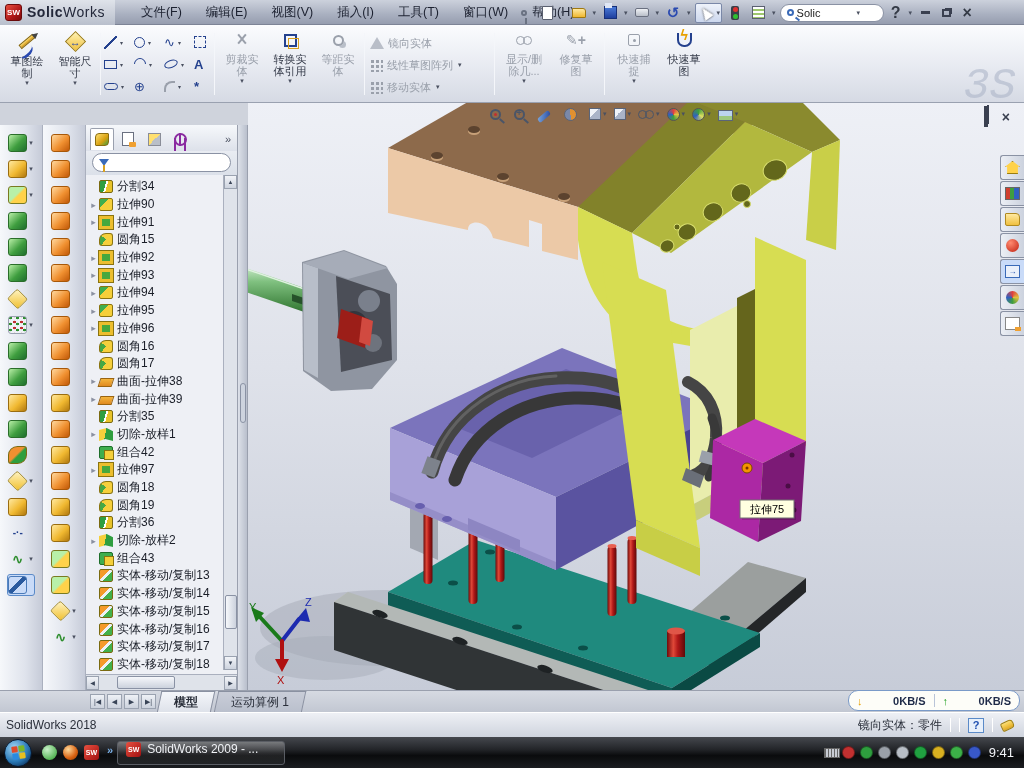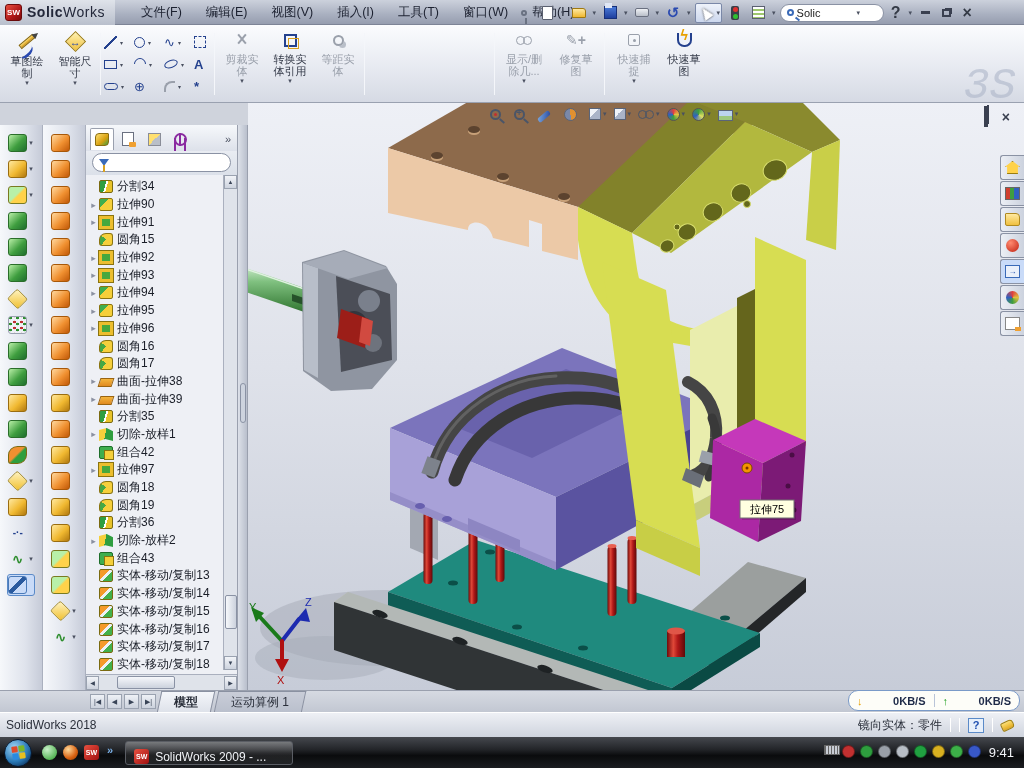--- a/index.html
+++ b/index.html
@@ -195,26 +195,26 @@
 #taskbar{position:absolute;left:0;top:737px;width:1024px;height:31px;background:linear-gradient(#45484e,#232529 40%,#0a0b0d 60%,#1b1d21);display:flex;align-items:center}
 #startorb{width:28px;height:28px;border-radius:50%;margin-left:4px;background:radial-gradient(circle at 35% 30%,#9fd4f4,#2a7ab8 55%,#0a2a50 90%);border:1px solid #0a1a30;display:flex;align-items:center;justify-content:center;position:relative}
 .winflag{width:13px;height:13px;display:grid;grid-template-columns:6px 6px;grid-template-rows:6px 6px;gap:1px;transform:rotate(-8deg)}
 .winflag i{border-radius:1px}
 #quicklaunch{display:flex;align-items:center;gap:6px;margin-left:10px}
 .qlicon{width:15px;height:15px;border-radius:50%}
 .ql-msn{background:radial-gradient(circle at 35% 30%,#c8f0c8,#2a9e2a)}
 .ql-ball{background:radial-gradient(circle at 35% 30%,#ffd898,#d86010 60%,#8a3a00)}
 .ql-sw{border-radius:3px;background:linear-gradient(135deg,#e85040,#a01010);color:#fff;font-size:7px;font-weight:bold;display:flex;align-items:center;justify-content:center}
 #qlchev{color:#7ab0e8;font-size:11px;font-weight:bold;margin:0 4px 6px 2px}
-.taskbtnbar{height:24px;display:flex;align-items:flex-end;gap:6px;padding:0 8px;border:1px solid #5a5d64;border-radius:3px;margin-left:8px;color:#f0f2f6;font-size:12px;white-space:nowrap;overflow:hidden}
+.taskbtnbar{height:24px;display:flex;align-items:flex-start;gap:6px;padding:0 8px;border:1px solid #5a5d64;border-radius:3px;color:#f0f2f6;font-size:12px;white-space:nowrap;overflow:hidden}
 .taskbtn-active{background:linear-gradient(rgba(255,255,255,.32),rgba(255,255,255,.10) 50%,rgba(255,255,255,.05));width:168px}
 .taskbtn-idle{background:linear-gradient(rgba(255,255,255,.14),rgba(255,255,255,.04));width:150px}
 .tb-sw{width:15px;height:15px;border-radius:3px;background:linear-gradient(135deg,#e85040,#a01010);color:#fff;font-size:7px;font-weight:bold;display:flex;align-items:center;justify-content:center;flex:0 0 auto}
 .tb-paint{width:14px;height:14px;background:linear-gradient(#c8ccd4 55%,#8a5a3a 55%);border:1px solid #555;border-radius:2px;flex:0 0 auto}
-#tray{margin-left:auto;display:flex;gap:2px;padding-right:10px}
+#tray{margin-left:auto;display:flex;align-items:center;gap:2px;padding-right:10px}
 #kbicon{width:16px;height:10px;background:#c8ccd4;border:1px solid #666;background-image:linear-gradient(90deg,#666 1px,transparent 1px);background-size:3px 100%}
 .tray-dot{width:13px;height:13px;border-radius:50%;border:1px solid rgba(0,0,0,.4)}
 #clock{color:#f0f2f6;font-size:13px;margin-left:6px}
 </style>
 </head>
 <body>
 
 <div id="app">
 
   <div id="titlebar">
@@ -373,20 +373,36 @@
         <span class="dd">▾</span>
     </div>
     <div class="rgroup gray rsmall" style="left:314px">
       <span class="smicon">
           <span class="icon-offset"></span>
         </span>
       <span class="rlabel">等距实
 体</span>
     </div>
     <span class="vsep" style="left:364px"></span>
+    <div class="rstack gray" style="left:370px;top:8px;width:120px">
+      <span class="rrow">
+          <span class="icon-warn"></span>
+          <span class="rlabel">镜向实体</span>
+        </span>
+      <span class="rrow">
+          <span class="icon-dots"></span>
+          <span class="rlabel">线性草图阵列</span>
+          <span class="dd">▾</span>
+        </span>
+      <span class="rrow">
+          <span class="icon-dots"></span>
+          <span class="rlabel">移动实体</span>
+          <span class="dd">▾</span>
+        </span>
+    </div>
     <span class="vsep" style="left:494px"></span>
     <div class="rgroup gray rsmall" style="left:500px">
       <span class="smicon">
           <span class="icon-glasses"></span>
         </span>
       <span class="rlabel">显示/删
 除几...</span>
         <span class="dd">▾</span>
     </div>
     <div class="rgroup gray rsmall" style="left:552px">

